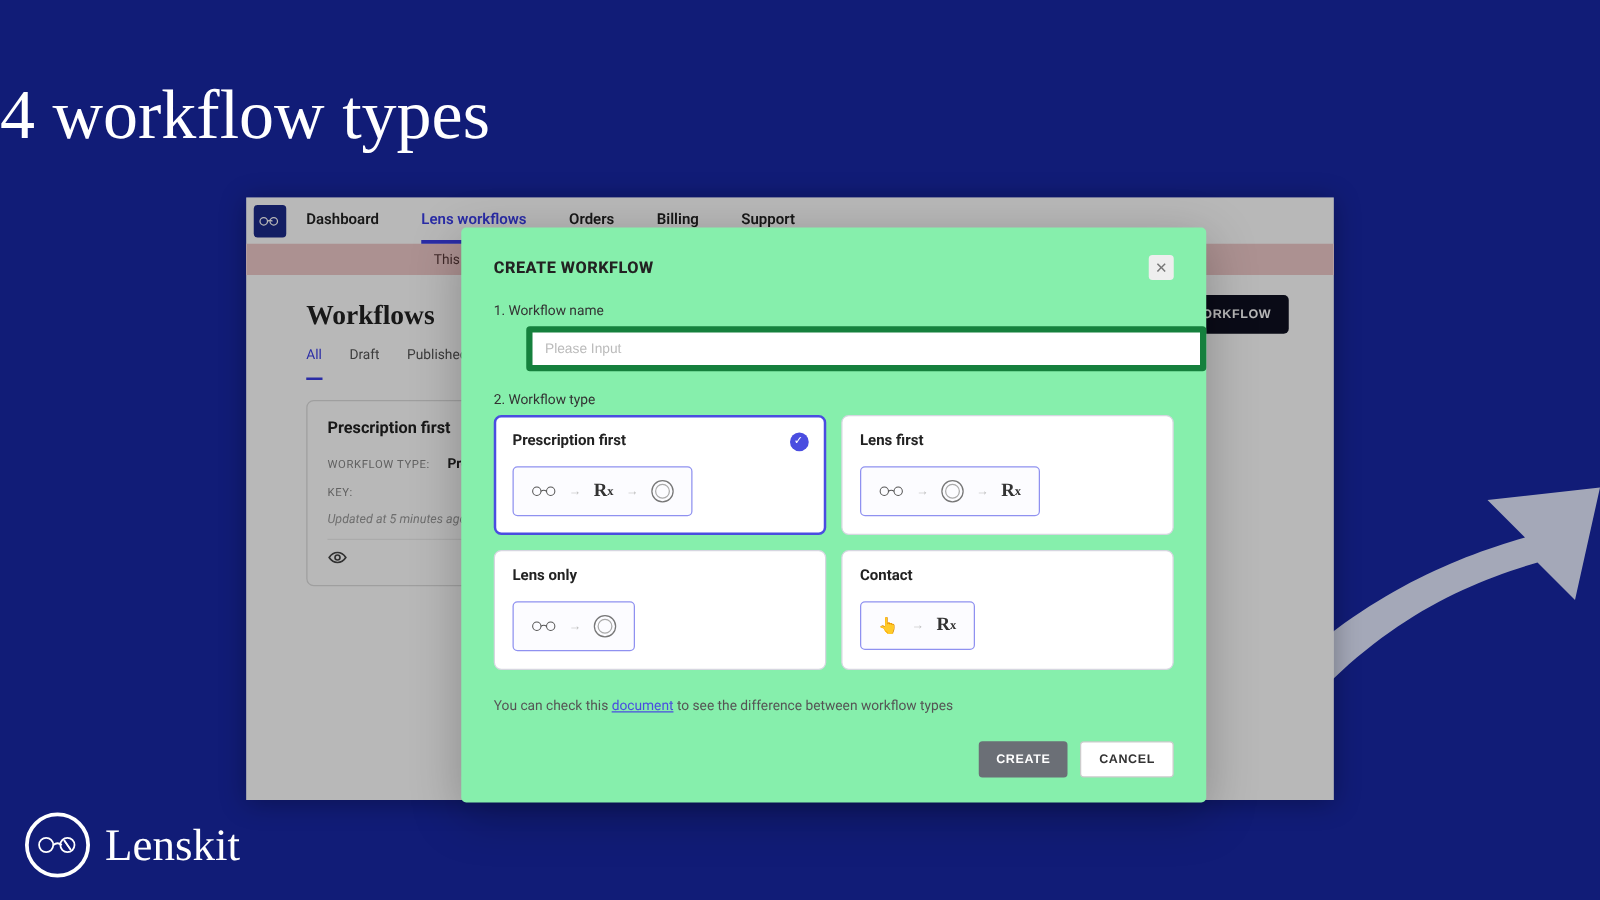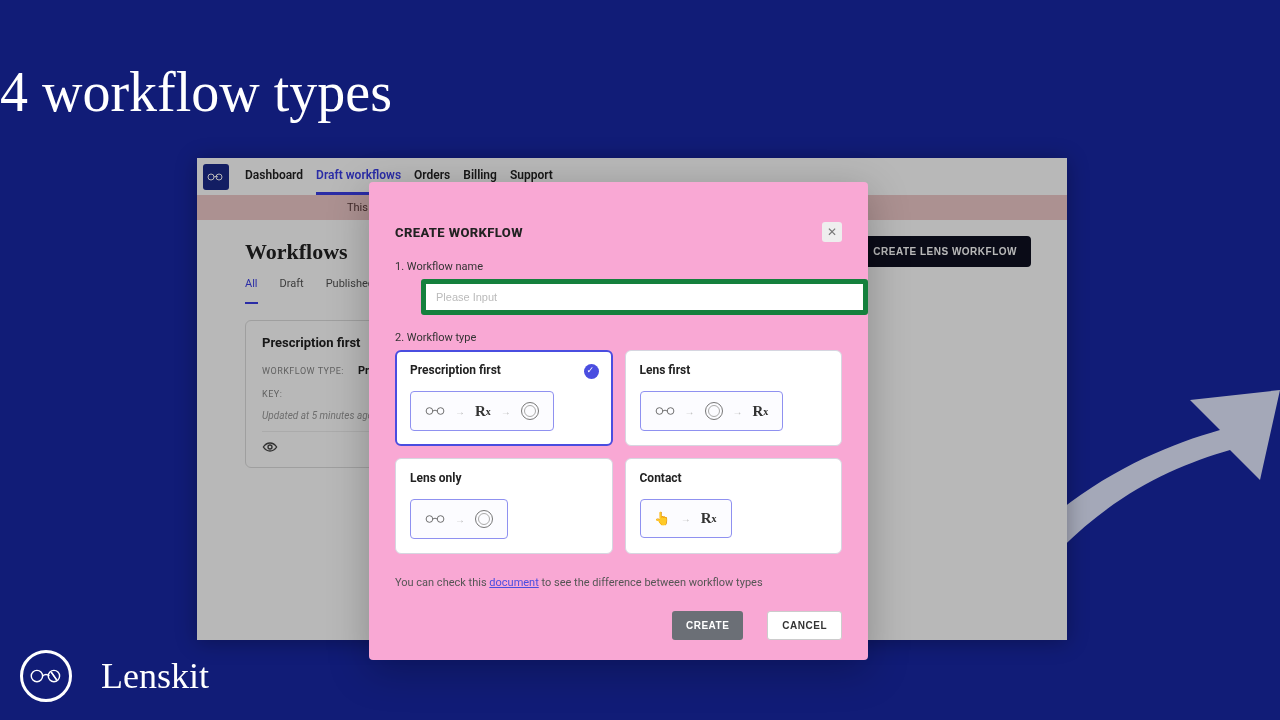--- a/index.html
+++ b/index.html
@@ -3,41 +3,41 @@
 <meta charset="utf-8">
 <style>
   *{box-sizing:border-box;margin:0;padding:0;}
   html,body{width:1280px;height:720px;overflow:hidden;font-family:-apple-system,BlinkMacSystemFont,"Segoe UI",Roboto,sans-serif;}
   body{background:#111c77;position:relative;}
   .hero-title{color:#fff;font-family:Georgia,"Times New Roman",serif;font-size:56px;text-align:left;padding-top:60px;font-weight:500;}
   .app-frame{position:absolute;left:197px;top:158px;width:870px;height:482px;background:#fff;box-shadow:0 2px 20px rgba(0,0,0,.3);}
   .app-overlay{position:absolute;inset:0;background:rgba(0,0,0,.28);pointer-events:none;}
   .app-logo{position:absolute;top:6px;left:6px;width:26px;height:26px;background:#1b2a8a;display:flex;align-items:center;justify-content:center;color:#fff;font-size:12px;border-radius:3px;}
   .app-logo svg{width:18px;height:12px;}
-  .top-nav{display:flex;gap:13px;padding:10px 0 0 48px;font-size:12px;font-weight:600;color:#222;}
+  .top-nav{display:flex;gap:34px;padding:10px 0 0 48px;font-size:12px;font-weight:600;color:#222;}
   .top-nav .nav-item{padding-bottom:10px;border-bottom:3px solid transparent;cursor:pointer;}
   .top-nav .nav-item.active{color:#3b3ee6;border-bottom-color:#3b3ee6;}
   .notice-bar{background:#efc9c9;font-size:11px;color:#5a3a3a;padding:6px 12px 6px 150px;}
   .page-head{display:flex;justify-content:space-between;align-items:center;padding:16px 36px 10px 48px;}
   .page-title{font-family:Georgia,serif;font-size:22px;font-weight:700;color:#222;}
   .create-btn{background:#0e1020;color:#fff;font-size:10px;letter-spacing:.5px;font-weight:600;padding:10px 14px;border:none;border-radius:4px;cursor:pointer;}
   .filter-tabs{display:flex;gap:22px;padding:0 48px 12px;font-size:11px;color:#555;}
   .filter-tabs .ft{padding-bottom:12px;border-bottom:2px solid transparent;cursor:pointer;}
   .filter-tabs .ft.active{color:#3b3ee6;border-bottom-color:#3b3ee6;}
   .card{margin:4px 0 0 48px;width:220px;border:1px solid #ddd;border-radius:6px;padding:14px 16px 10px;background:#fff;font-size:11px;color:#555;}
   .card .c-title{font-size:13px;font-weight:700;color:#222;margin-bottom:14px;}
   .card .row{margin-bottom:10px;}
   .card .lbl{font-size:9px;letter-spacing:.5px;color:#888;}
   .card .val{font-weight:700;color:#222;margin-left:14px;}
   .card .updated{font-style:italic;color:#999;font-size:10px;margin-top:6px;}
   .card .actions{border-top:1px solid #eee;margin-top:10px;padding-top:8px;display:flex;justify-content:space-between;}
   .card .actions span{font-size:14px;color:#444;}
   .card .actions .edit{color:#3b3ee6;}
 
-  .modal{position:absolute;left:369px;top:182px;width:499px;background:#f9a8d4;border-radius:4px;box-shadow:0 10px 40px rgba(0,0,0,.25);padding:40px 26px 20px;z-index:5;}
+  .modal{position:absolute;left:369px;top:182px;width:596px;background:#86efac;border-radius:4px;box-shadow:0 10px 40px rgba(0,0,0,.25);padding:22px 26px 20px;z-index:5;}
   .modal-head{display:flex;justify-content:space-between;align-items:center;margin-bottom:18px;}
   .modal-title{font-size:13px;font-weight:800;letter-spacing:.4px;color:#222;}
   .close-btn{width:20px;height:20px;background:#eee;border:none;border-radius:3px;color:#777;font-size:12px;cursor:pointer;line-height:20px;}
   .step-label{font-size:11px;color:#333;margin-bottom:6px;}
   .text-input{width:100%;border:5px solid #15803d;border-radius:3px;padding:7px 10px;font-size:11px;color:#444;margin-bottom:16px;margin-left:26px;}
   .text-input::placeholder{color:#bbb;}
   .type-grid{display:grid;grid-template-columns:1fr 1fr;gap:12px;margin-top:6px;}
   .type-card{border:1px solid #d6d6e0;border-radius:6px;padding:12px 14px 14px;cursor:pointer;position:relative;background:#fff;}
   .type-card.selected{border:2px solid #4a4de0;padding:11px 13px 13px;}
   .type-card .tc-title{font-size:12px;font-weight:700;color:#222;margin-bottom:14px;}
@@ -48,26 +48,26 @@
   .flow-ic{display:inline-flex;align-items:center;justify-content:center;color:#555;}
   .flow-arrow{color:#bbb;font-size:10px;}
   .flow-glasses svg{width:20px;height:10px;}
   .flow-rx{font-family:Georgia,serif;font-size:15px;font-weight:600;color:#333;}
   .flow-rx sub{font-size:10px;vertical-align:-4px;}
   .flow-lens{width:18px;height:18px;border:1.5px solid #777;border-radius:50%;display:inline-flex;align-items:center;justify-content:center;}
   .flow-lens::after{content:"";width:10px;height:10px;border:1px solid #aaa;border-radius:50%;display:block;}
   .flow-contact{font-size:13px;}
   .helper{font-size:11px;color:#555;margin-top:22px;}
   .helper a{color:#4a4de0;}
-  .modal-footer{display:flex;justify-content:flex-end;gap:24px;margin-top:22px;}
+  .modal-footer{display:flex;justify-content:flex-end;gap:10px;margin-top:22px;}
   .btn{font-size:10px;font-weight:700;letter-spacing:.5px;padding:8px 14px;border-radius:3px;cursor:pointer;}
   .btn-primary{background:#6b6f76;color:#fff;border:none;}
   .btn-secondary{background:#fff;color:#333;border:1px solid #ccc;}
 
-  .brand-footer{position:absolute;left:20px;bottom:18px;display:flex;align-items:center;gap:29px;}
+  .brand-footer{position:absolute;left:20px;bottom:18px;display:flex;align-items:center;gap:12px;}
   .brand-footer .logo-circ{width:52px;height:52px;border:3px solid #fff;border-radius:50%;display:flex;align-items:center;justify-content:center;}
   .brand-footer .logo-circ svg{width:34px;height:16px;}
   .brand-name{color:#fff;font-family:Georgia,serif;font-size:36px;}
   .bg-arrow{position:absolute;right:0;bottom:0;opacity:.9;}
 </style>
 </head>
 <body>
 
 <svg class="bg-arrow" width="560" height="360" viewBox="0 0 560 360">
   <path d="M560 360 A 320 320 0 0 1 240 360 L560 360 Z" fill="#b5b8c0"></path>
@@ -79,21 +79,21 @@
 <div class="app-frame">
   <div class="app-logo">
     <svg viewBox="0 0 36 16">
         <circle cx="8" cy="8" r="6" fill="none" stroke="#fff" stroke-width="2"></circle>
         <circle cx="24" cy="8" r="6" fill="none" stroke="#fff" stroke-width="2"></circle>
         <path d="M14 8 Q18 5 22 8" fill="none" stroke="#fff" stroke-width="2"></path>
       </svg>
   </div>
   <nav class="top-nav">
     <span class="nav-item">Dashboard</span>
-    <span class="nav-item active">Draft workflows</span>
+    <span class="nav-item active">Lens workflows</span>
     <span class="nav-item">Orders</span>
     <span class="nav-item">Billing</span>
     <span class="nav-item">Support</span>
   </nav>
   <div class="notice-bar">This a                                                                                                                                                                                          ption.</div>
   <div class="page-head">
     <div class="page-title">Workflows</div>
     <button class="create-btn">CREATE LENS WORKFLOW</button>
   </div>
   <div class="filter-tabs">

